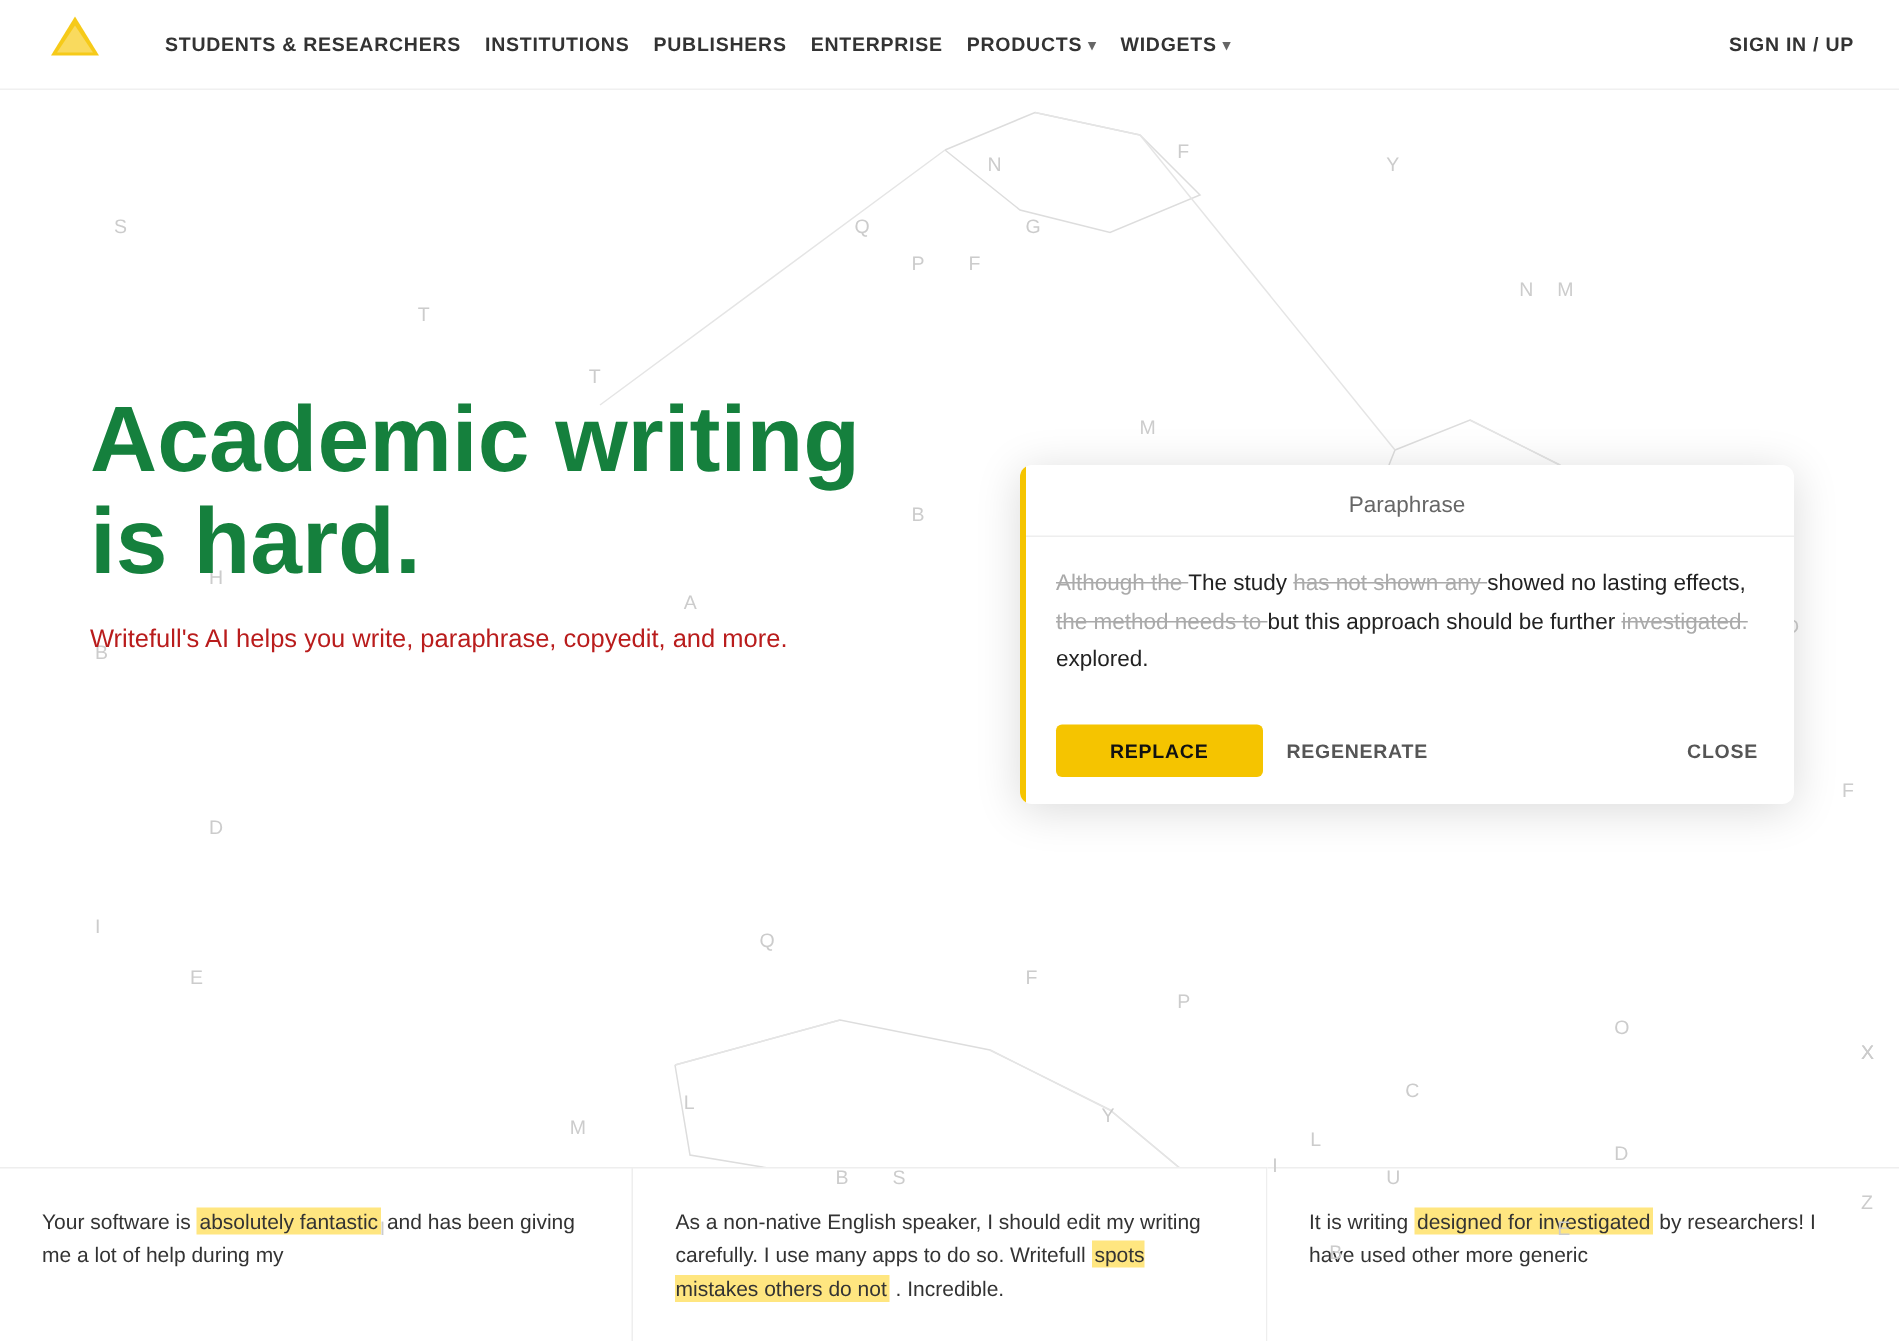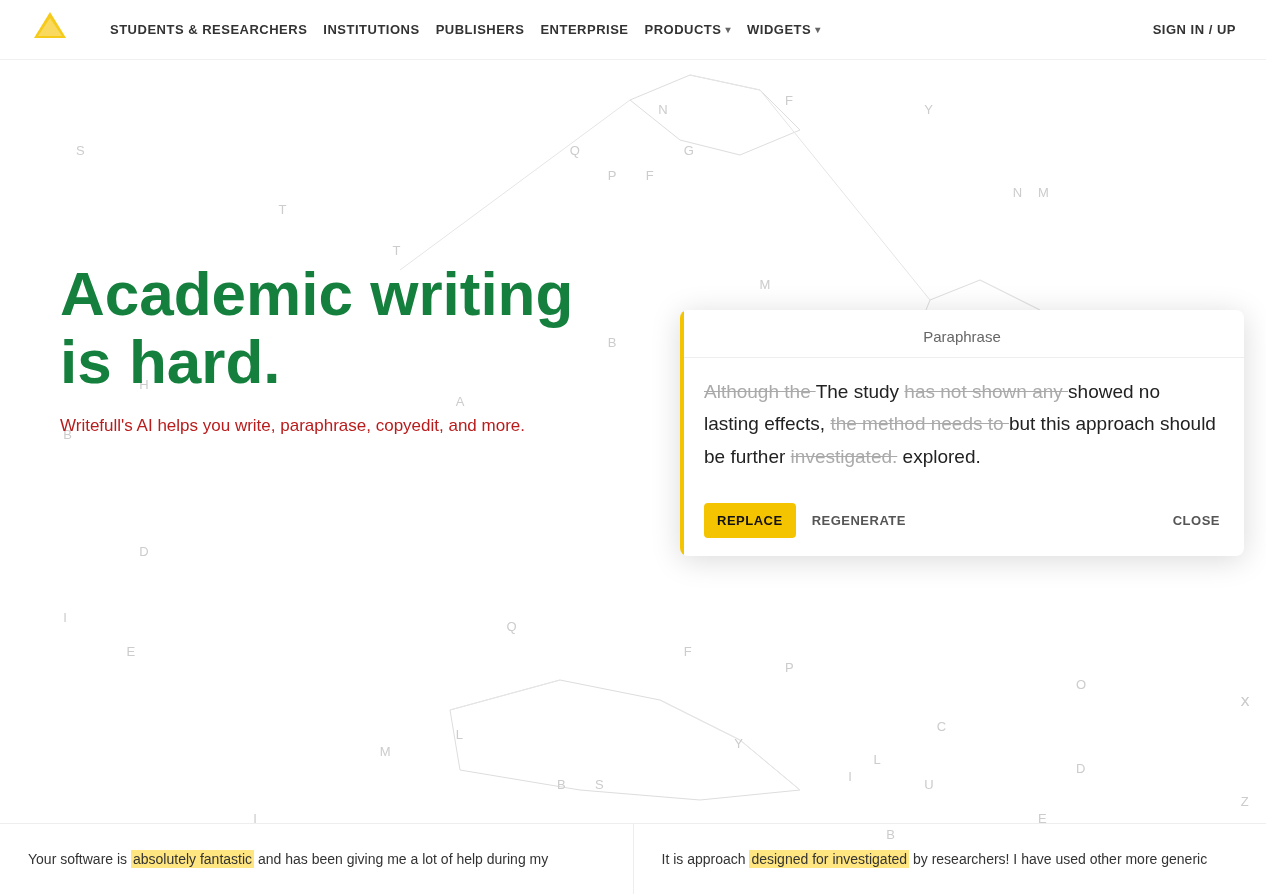--- a/index.html
+++ b/index.html
@@ -97,21 +97,21 @@
       font-size: 17px;
       color: #b91c1c;
       max-width: 480px;
     }
 
     
     .paraphrase-card {
       position: absolute;
       top: 310px;
       left: 680px;
-      width: 564px;
+      width: 516px;
       background: #fff;
       border-radius: 8px;
       box-shadow: 0 4px 30px rgba(0,0,0,0.15);
       z-index: 20;
       overflow: hidden;
     }
     .card-header {
       padding: 18px 24px 12px;
       border-bottom: 1px solid #eee;
       text-align: center;
@@ -129,21 +129,21 @@
     }
     .card-title {
       font-size: 15px;
       font-weight: 500;
       color: #666;
       text-align: center;
       width: 100%;
     }
     .card-body {
       padding: 18px 24px;
-      font-size: 19px;
+      font-size: 15px;
       line-height: 1.7;
       color: #222;
       min-height: 100px;
     }
     .text-struck {
       text-decoration: line-through;
       color: #aaa;
     }
     .text-normal {
       color: #222;
@@ -151,21 +151,21 @@
     .card-actions {
       display: flex;
       align-items: center;
       padding: 12px 24px 18px;
       gap: 16px;
     }
     .btn-replace {
       background: #f5c400;
       color: #111;
       border: none;
-      padding: 10px 13px;
+      padding: 10px 36px;
       font-size: 13px;
       font-weight: 700;
       letter-spacing: 0.5px;
       text-transform: uppercase;
       cursor: pointer;
       border-radius: 4px;
     }
     .btn-regenerate {
       background: transparent;
       border: none;
@@ -346,17 +346,20 @@
       <button class="btn-regenerate">REGENERATE</button>
       <button class="btn-close">CLOSE</button>
     </div>
   </div>
 
   <div class="testimonials">
     <div class="testimonial-card">
       <span>Your software is </span><span class="highlight-yellow">absolutely fantastic</span><span> and has been giving me a lot of help during my</span>
     </div>
     <div class="testimonial-card">
-      <span>It is approach </span><span class="highlight-yellow">designed for investigated</span><span> by researchers! I have used other more generic</span>
+      <span>As a non-native English speaker, I should edit my writing carefully. I use many apps to do so. Writefull </span><span class="highlight-yellow">spots mistakes others do not</span><span> . Incredible.</span>
+    </div>
+    <div class="testimonial-card">
+      <span>It is writing </span><span class="highlight-yellow">designed for investigated</span><span> by researchers! I have used other more generic</span>
     </div>
   </div>
 
 </div>
 
 </body></html>

